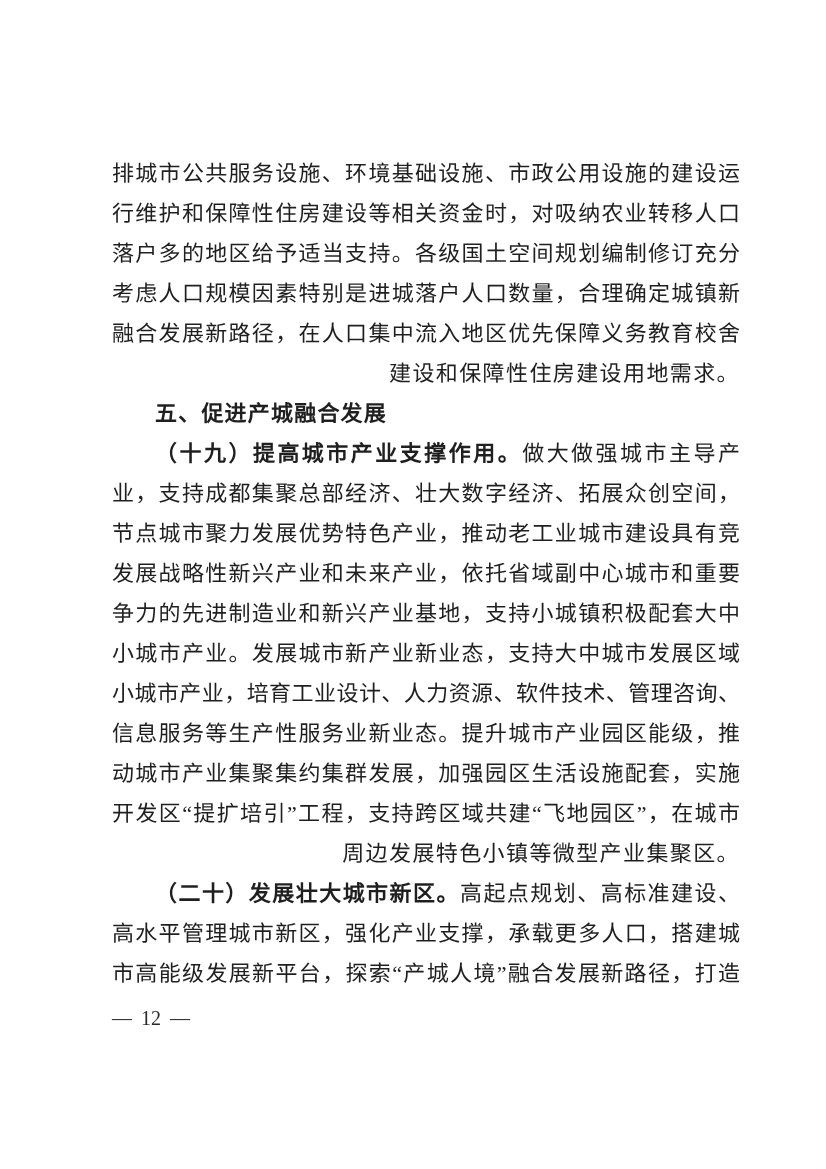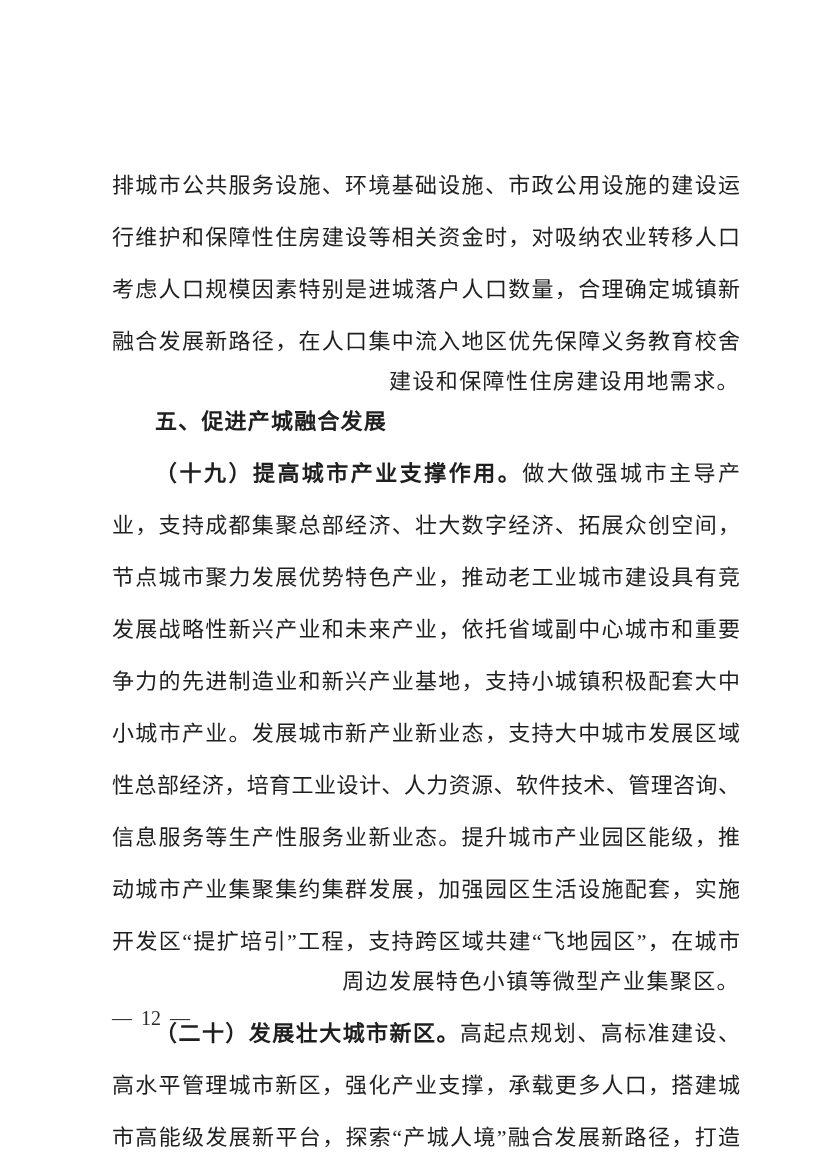--- a/index.html
+++ b/index.html
@@ -24,21 +24,20 @@
     line-height: 40px;
     font-size: 22px;
     white-space: nowrap;
     overflow: visible;
   }
   .fill {
     white-space: normal;
     text-align: justify;
     text-align-last: justify;
     text-justify: inter-character;
-    margin-top: 12px;
   }
   .last {
     letter-spacing: 1.4px;
     text-align: right;
   }
   .indent2 { text-indent: 43px; }
   .lead {
     font-weight: bold;
   }
   .heading {
@@ -63,35 +62,36 @@
 </head>
 <body>
 
 <div class="page">
 
   <main class="text-column">
 
     <section>
       <div class="line fill">排城市公共服务设施、环境基础设施、市政公用设施的建设运</div>
       <div class="line fill">行维护和保障性住房建设等相关资金时，对吸纳农业转移人口</div>
+      <div class="line fill">落户多的地区给予适当支持。各级国土空间规划编制修订充分</div>
       <div class="line fill">考虑人口规模因素特别是进城落户人口数量，合理确定城镇新</div>
       <div class="line fill">融合发展新路径，在人口集中流入地区优先保障义务教育校舍</div>
       <div class="line last">建设和保障性住房建设用地需求。</div>
     </section>
 
     <h2 class="line heading indent2">五、促进产城融合发展</h2>
 
     <section>
       <div class="line fill indent2"><span class="lead">（十九）提高城市产业支撑作用。</span><span>做大做强城市主导产</span></div>
       <div class="line fill">业，支持成都集聚总部经济、壮大数字经济、拓展众创空间，</div>
       <div class="line fill">节点城市聚力发展优势特色产业，推动老工业城市建设具有竞</div>
       <div class="line fill">发展战略性新兴产业和未来产业，依托省域副中心城市和重要</div>
       <div class="line fill">争力的先进制造业和新兴产业基地，支持小城镇积极配套大中</div>
       <div class="line fill">小城市产业。发展城市新产业新业态，支持大中城市发展区域</div>
-      <div class="line fill">性总部经济，培育工业设计、人力资源、软件技术、管理咨询、</div>
+      <div class="line fill">小城市产业，培育工业设计、人力资源、软件技术、管理咨询、</div>
       <div class="line fill">信息服务等生产性服务业新业态。提升城市产业园区能级，推</div>
       <div class="line fill">动城市产业集聚集约集群发展，加强园区生活设施配套，实施</div>
       <div class="line fill">开发区“提扩培引”工程，支持跨区域共建“飞地园区”，在城市</div>
       <div class="line last">周边发展特色小镇等微型产业集聚区。</div>
     </section>
 
     <section>
       <div class="line fill indent2"><span class="lead">（二十）发展壮大城市新区。</span><span>高起点规划、高标准建设、</span></div>
       <div class="line fill">高水平管理城市新区，强化产业支撑，承载更多人口，搭建城</div>
       <div class="line fill">市高能级发展新平台，探索“产城人境”融合发展新路径，打造</div>

